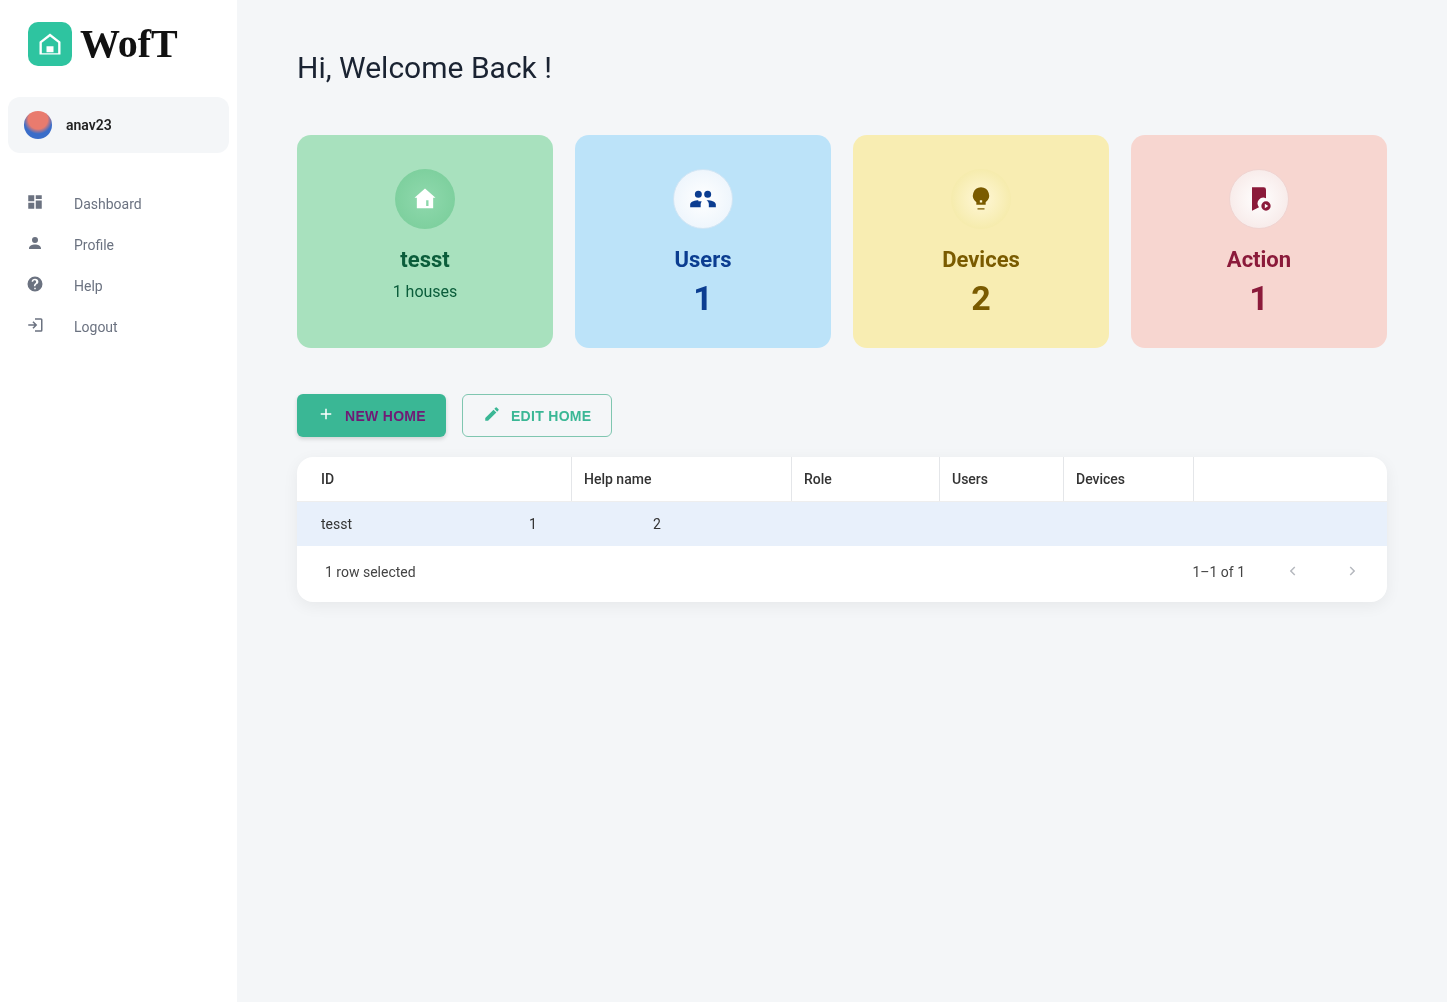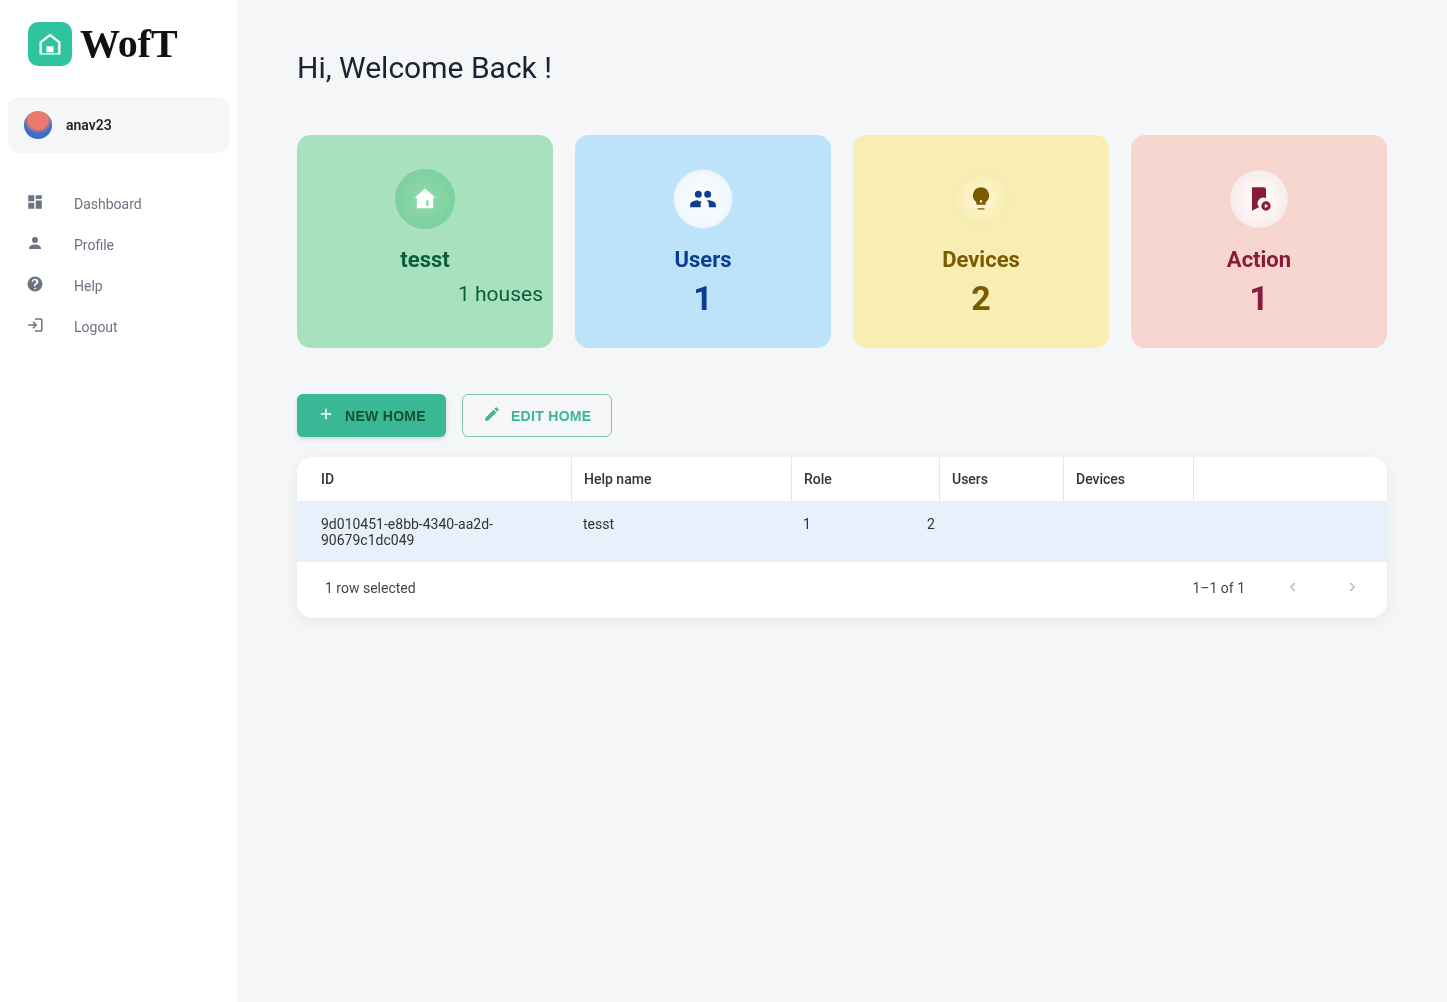--- a/index.html
+++ b/index.html
@@ -98,21 +98,21 @@
   margin: 0 auto 18px;
   display: flex;
   align-items: center;
   justify-content: center;
 }
 .sc-icon svg { width: 28px; height: 28px; }
 .card-green { background: #a8e1be; }
 .card-green .sc-icon { background: radial-gradient(circle, #8fd9ad, #77cc98); }
 .card-green .sc-icon svg { fill: #fff; }
 .card-green .sc-title { color: #0b5d3b; font-size: 22px; font-weight: 700; }
-.card-green .sc-sub { color: #0b5d3b; font-size: 21px; margin-top: 10px; text-align: right; }
+.card-green .sc-sub { color: #0b5d3b; font-size: 16px; margin-top: 10px; }
 
 .card-blue { background: #bce3f9; }
 .card-blue .sc-icon { background: radial-gradient(circle, #fff, #e8f2fb); border: 1px solid #d2e6f5; }
 .card-blue .sc-icon svg { fill: #0b3d91; }
 .card-blue .sc-title { color: #0b3d91; font-size: 22px; font-weight: 700; }
 .card-blue .sc-num { color: #0b3d91; font-size: 34px; font-weight: 700; margin-top: 6px; }
 
 .card-yellow { background: #f8edb2; }
 .card-yellow .sc-icon { background: radial-gradient(circle, #fff7d6, #f2e79c); }
 .card-yellow .sc-icon svg { fill: #7a5b00; }
@@ -132,21 +132,21 @@
   gap: 10px;
   font-size: 14px;
   font-weight: 700;
   letter-spacing: .3px;
   padding: 10px 20px;
   border-radius: 6px;
   cursor: pointer;
   text-transform: uppercase;
 }
 .btn svg { width: 18px; height: 18px; }
-.btn-primary { background: #3ab795; color: #14532d; border: none; box-shadow: 0 2px 4px rgba(0,0,0,.15); }
+.btn-primary { background: #3ab795; color: #701a75; border: none; box-shadow: 0 2px 4px rgba(0,0,0,.15); }
 .btn-primary svg { fill: #fff; }
 .btn-outline { background: transparent; border: 1px solid #7fc6b0; color: #3ab795; }
 .btn-outline svg { fill: #3ab795; }
 
 .table-card {
   background: #fff;
   border-radius: 16px;
   overflow: hidden;
   box-shadow: 0 4px 16px rgba(0,0,0,.06);
 }
@@ -321,21 +321,20 @@
     <div class="table-card">
       <div class="thead-row">
         <div class="th col-id">ID</div>
         <div class="th col-name">Help name</div>
         <div class="th col-role">Role</div>
         <div class="th col-users">Users</div>
         <div class="th col-devices">Devices</div>
         <div class="th col-last"></div>
       </div>
       <div class="tr">
-        <div class="td col-id">9d010451-e8bb-4340-aa2d-90679c1dc049</div>
         <div class="td col-name">tesst</div>
         <div class="td col-users">1</div>
         <div class="td col-devices">2</div>
         <div class="td col-last"></div>
       </div>
       <div class="tfooter">
         <div>1 row selected</div>
         <div class="pager">
           <span>1–1 of 1</span>
           <span class="pager-btn">

